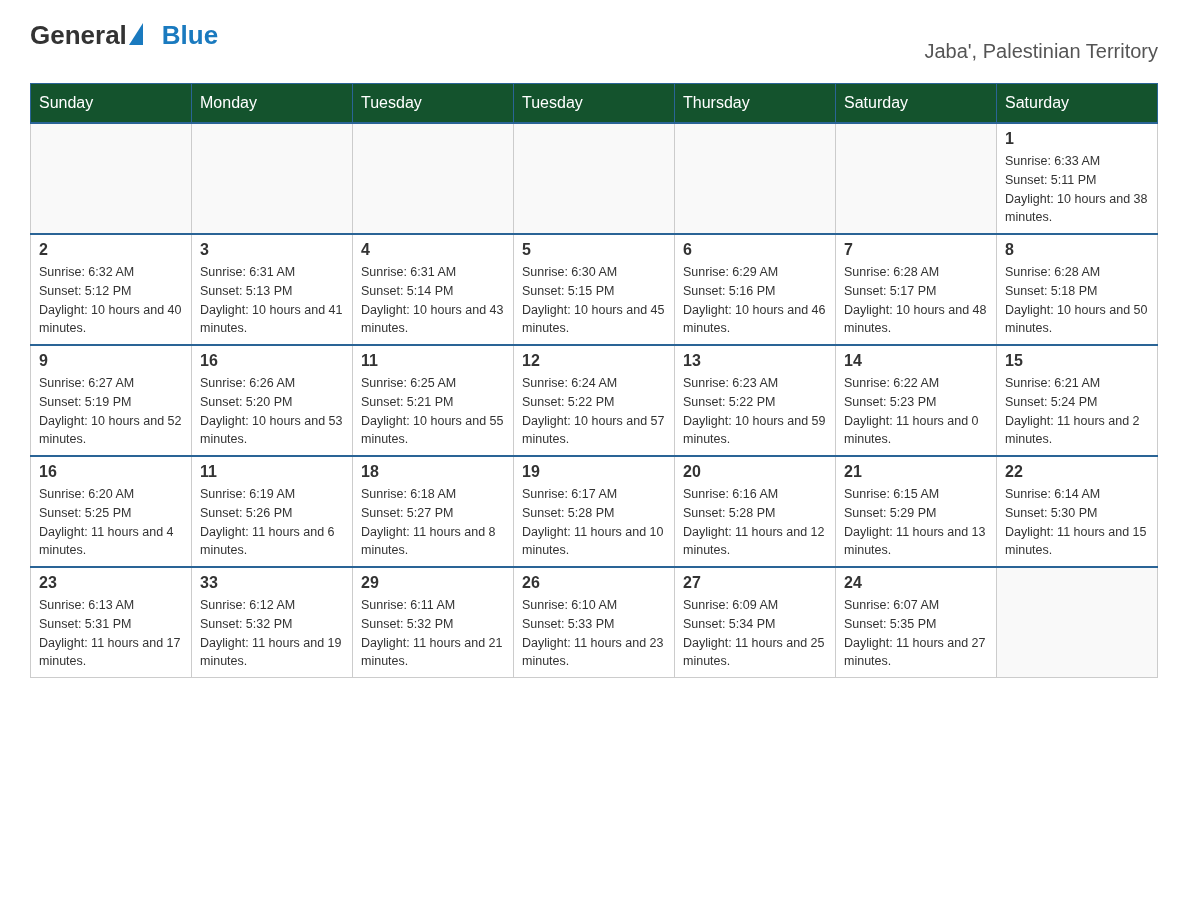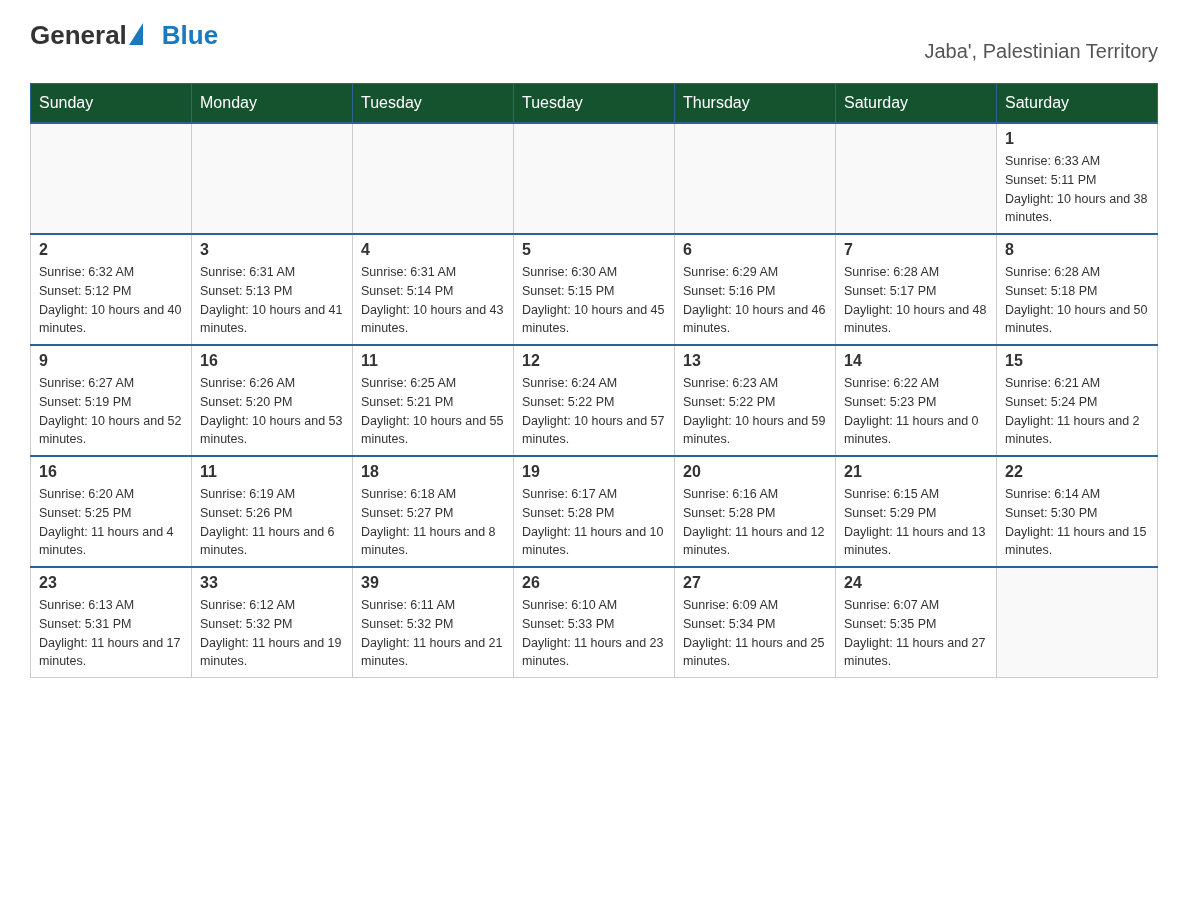--- a/index.html
+++ b/index.html
@@ -232,21 +232,21 @@
       <tr>
         <td>
           <span class="day-number">23</span>
           <div class="day-info">Sunrise: 6:13 AM<br>Sunset: 5:31 PM<br>Daylight: 11 hours and 17 minutes.</div>
         </td>
         <td>
           <span class="day-number">33</span>
           <div class="day-info">Sunrise: 6:12 AM<br>Sunset: 5:32 PM<br>Daylight: 11 hours and 19 minutes.</div>
         </td>
         <td>
-          <span class="day-number">39</span>
+          <span class="day-number">29</span>
           <div class="day-info">Sunrise: 6:11 AM<br>Sunset: 5:32 PM<br>Daylight: 11 hours and 21 minutes.</div>
         </td>
         <td>
           <span class="day-number">26</span>
           <div class="day-info">Sunrise: 6:10 AM<br>Sunset: 5:33 PM<br>Daylight: 11 hours and 23 minutes.</div>
         </td>
         <td>
           <span class="day-number">27</span>
           <div class="day-info">Sunrise: 6:09 AM<br>Sunset: 5:34 PM<br>Daylight: 11 hours and 25 minutes.</div>
         </td>

